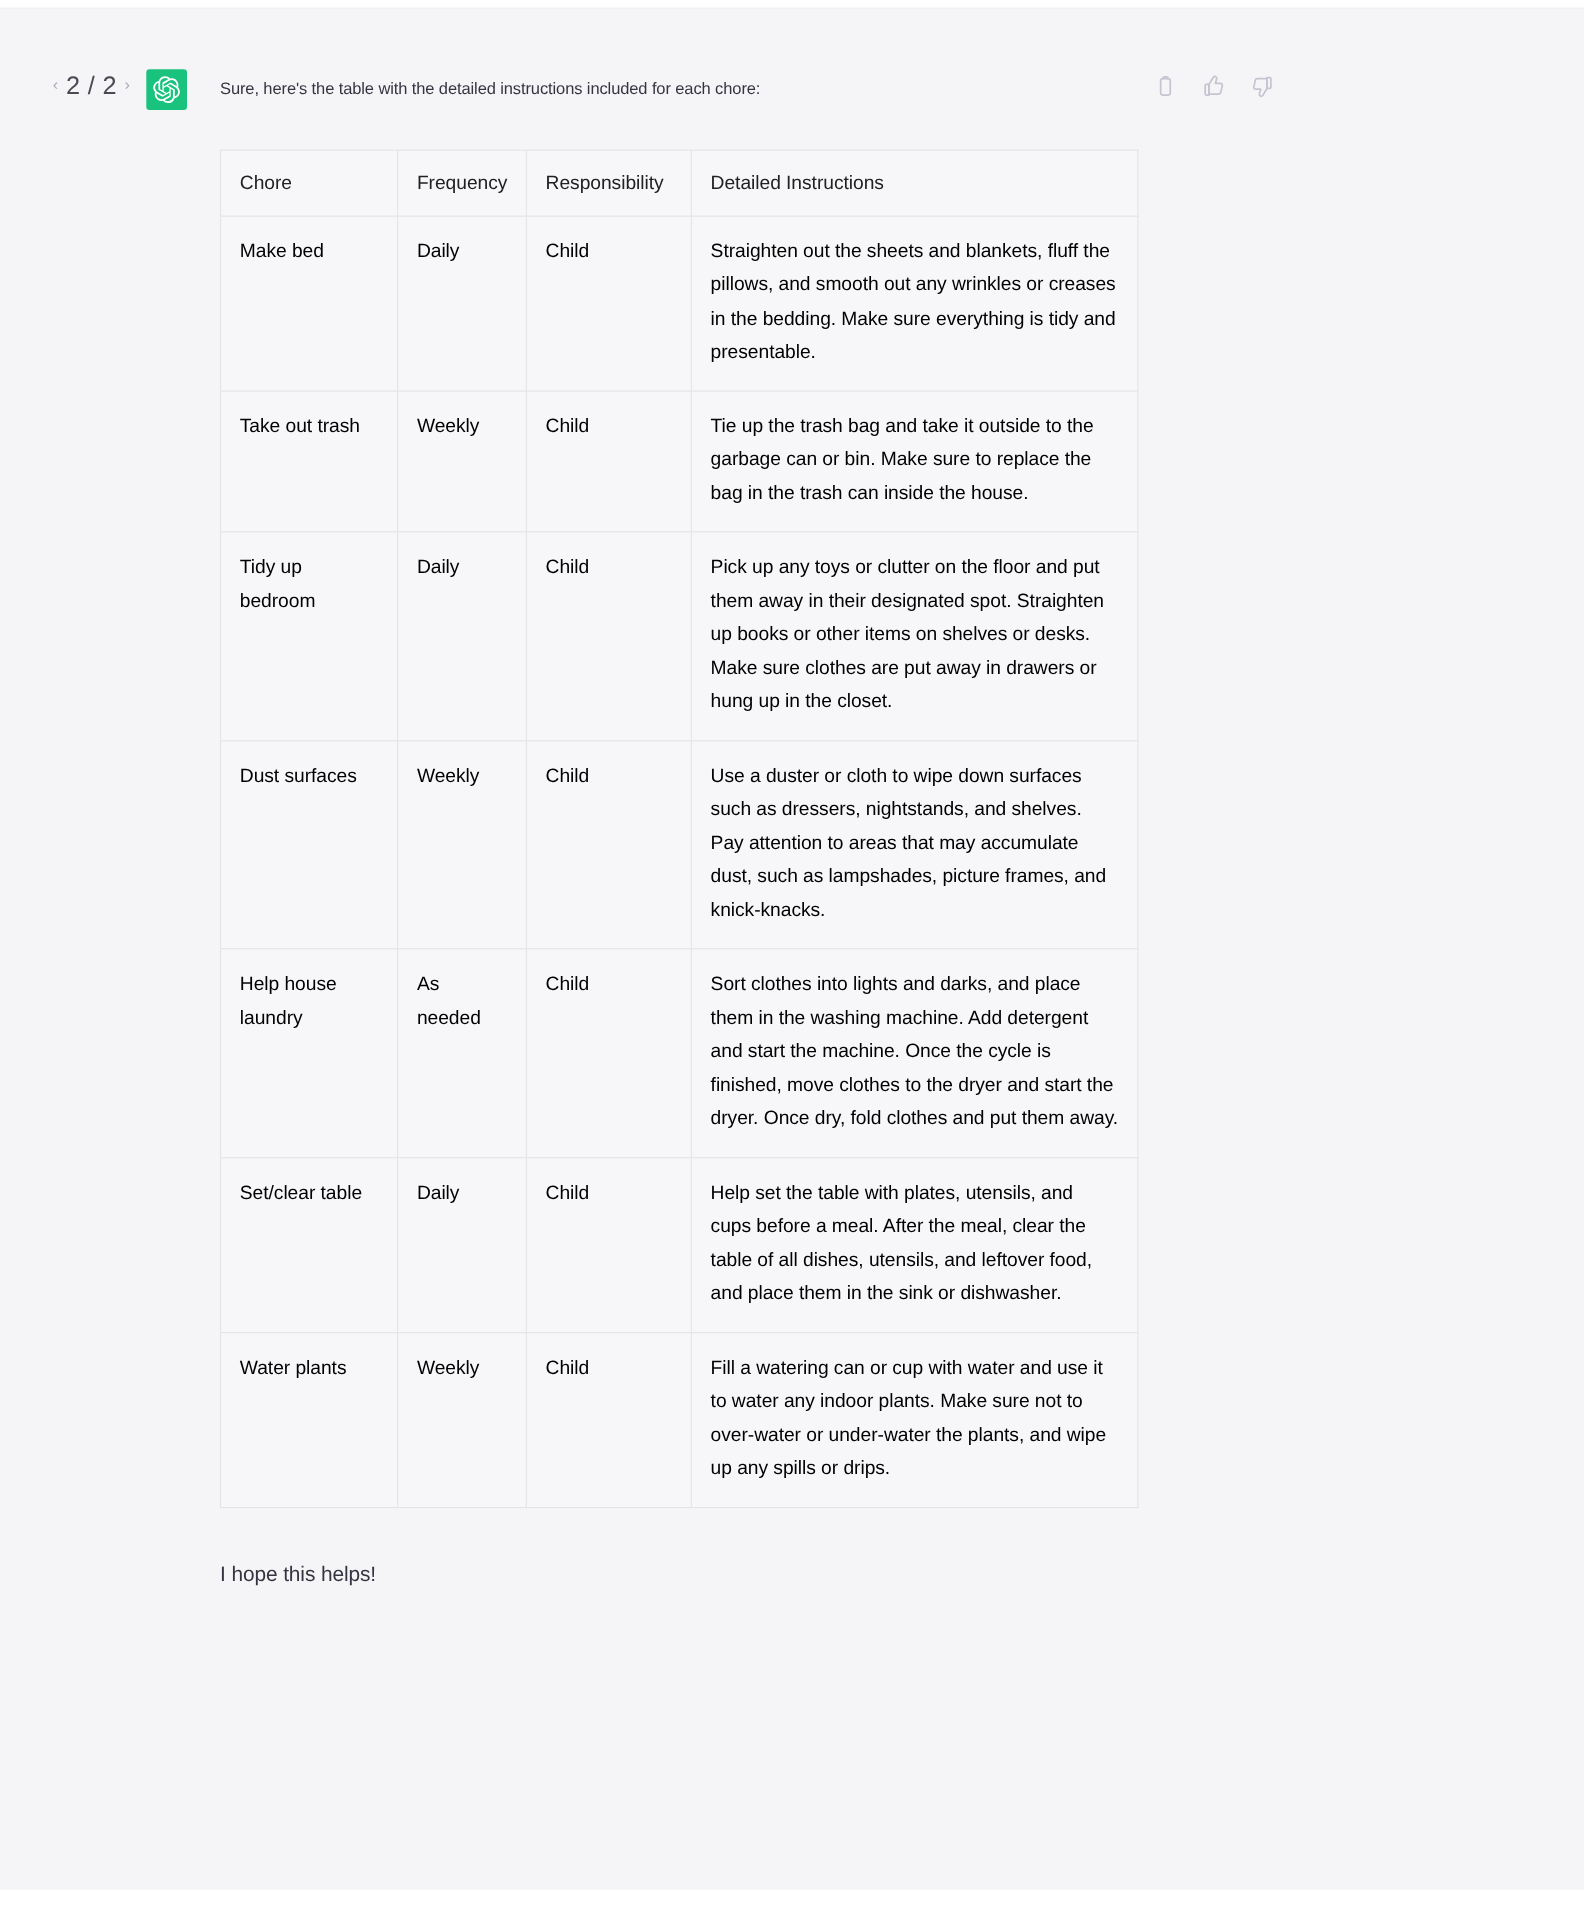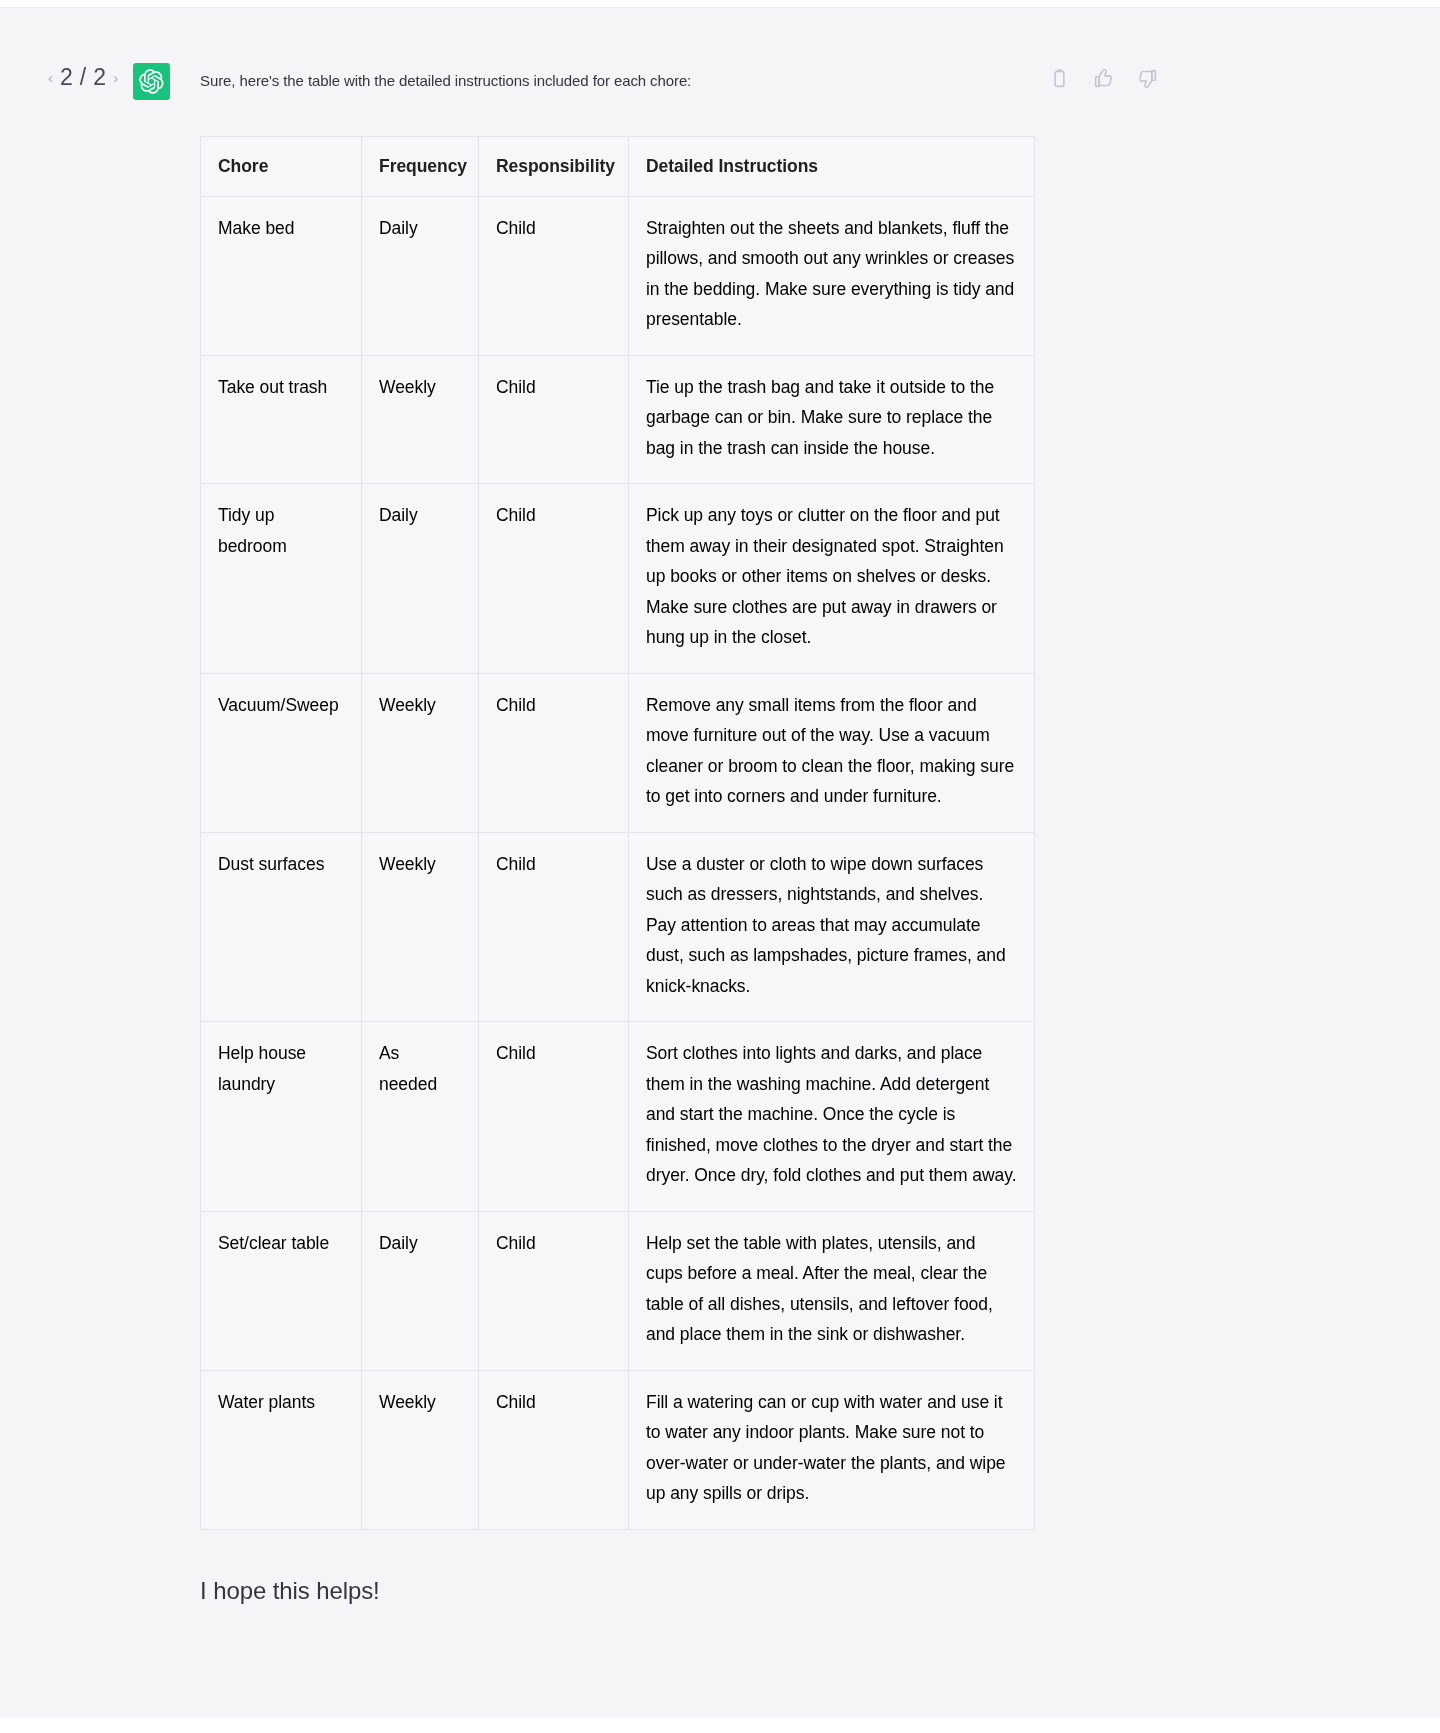--- a/index.html
+++ b/index.html
@@ -84,21 +84,21 @@
 
   .intro-text {
     font-size: 15px;
     line-height: 30px;
     color: #343541;
     margin: 0 0 40px 0;
     letter-spacing: -0.1px;
   }
 
   .outro-text {
-    font-size: 24px;
+    font-size: 19px;
     line-height: 30px;
     color: #343541;
     margin: 46px 0 0 0;
     letter-spacing: -0.1px;
   }
 
   
   .actions {
     position: absolute;
     right: 280px;
@@ -133,21 +133,21 @@
     border: 1px solid #e3e3e8;
     text-align: left;
     vertical-align: top;
     padding: 16px 17px 20px 17px;
     font-size: 17.5px;
     line-height: 30.5px;
     color: #000000;
     letter-spacing: -0.05px;
   }
   table.chore-table th {
-    font-weight: bold;
+    font-weight: normal;
     color: #202123;
     padding-top: 14px;
     padding-bottom: 14px;
     font-size: 17.5px;
   }
   table.chore-table thead tr th:first-child { border-top-left-radius: 6px; }
   table.chore-table thead tr th:last-child { border-top-right-radius: 6px; }
 
   col.c-chore { width: 161px; }
   col.c-freq  { width: 117px; }
@@ -228,26 +228,20 @@
                 <td>Child</td>
                 <td>Tie up the trash bag and take it outside to the garbage can or bin. Make sure to replace the bag in the trash can inside the house.</td>
               </tr>
               <tr>
                 <td>Tidy up bedroom</td>
                 <td>Daily</td>
                 <td>Child</td>
                 <td>Pick up any toys or clutter on the floor and put them away in their designated spot. Straighten up books or other items on shelves or desks. Make sure clothes are put away in drawers or hung up in the closet.</td>
               </tr>
               <tr>
-                <td>Vacuum/Sweep</td>
-                <td>Weekly</td>
-                <td>Child</td>
-                <td>Remove any small items from the floor and move furniture out of the way. Use a vacuum cleaner or broom to clean the floor, making sure to get into corners and under furniture.</td>
-              </tr>
-              <tr>
                 <td>Dust surfaces</td>
                 <td>Weekly</td>
                 <td>Child</td>
                 <td>Use a duster or cloth to wipe down surfaces such as dressers, nightstands, and shelves. Pay attention to areas that may accumulate dust, such as lampshades, picture frames, and knick-knacks.</td>
               </tr>
               <tr>
                 <td>Help house laundry</td>
                 <td>As needed</td>
                 <td>Child</td>
                 <td>Sort clothes into lights and darks, and place them in the washing machine. Add detergent and start the machine. Once the cycle is finished, move clothes to the dryer and start the dryer. Once dry, fold clothes and put them away.</td>

